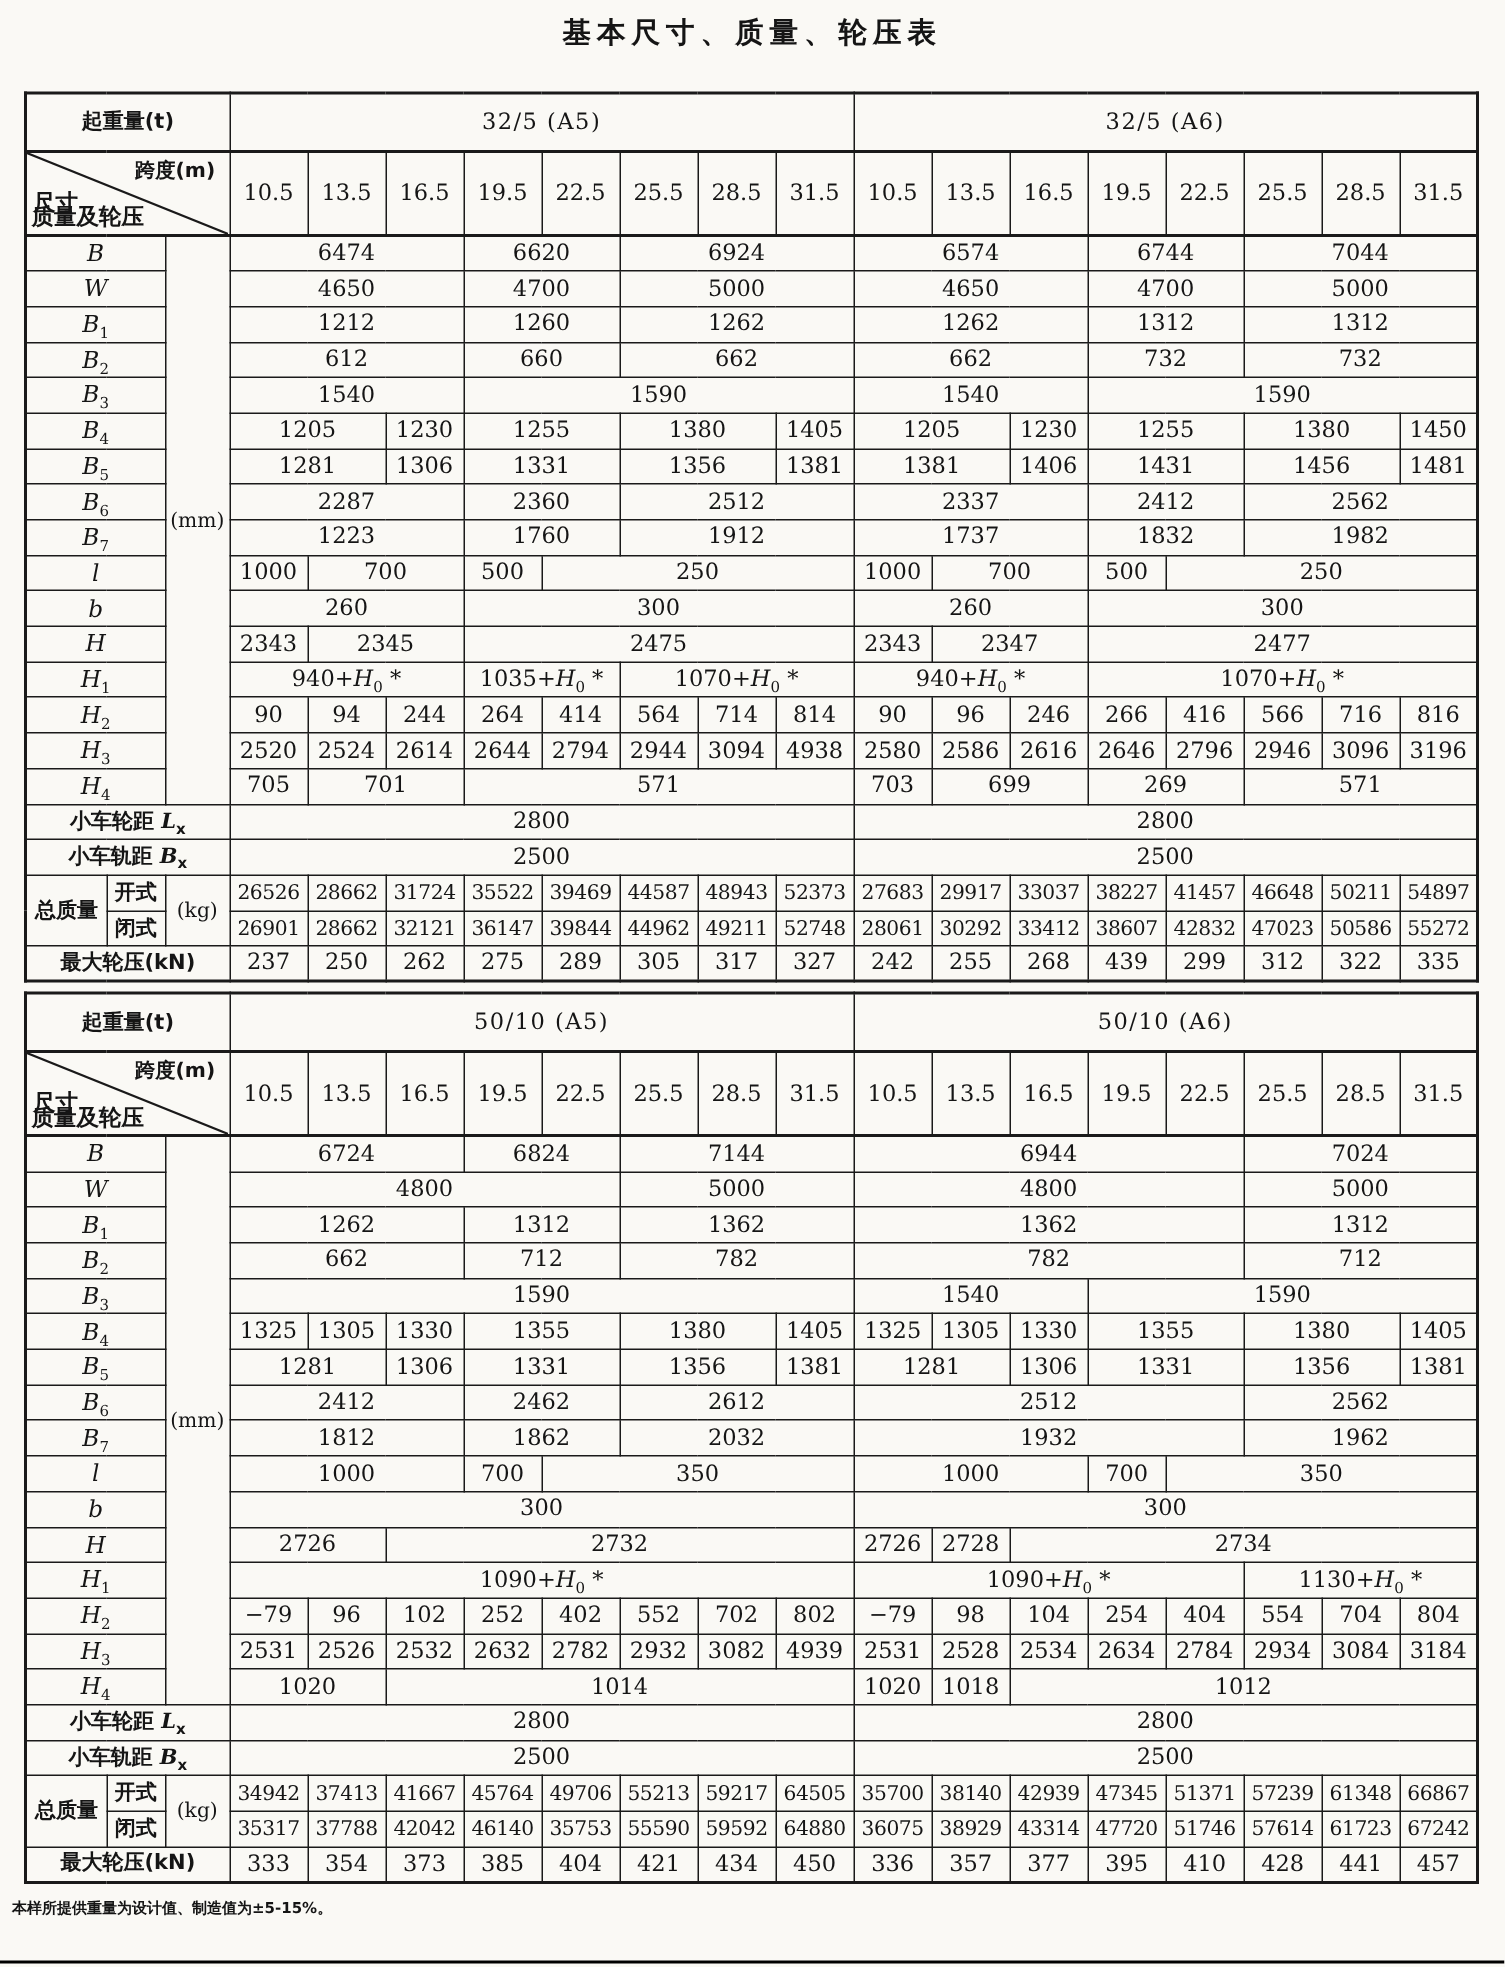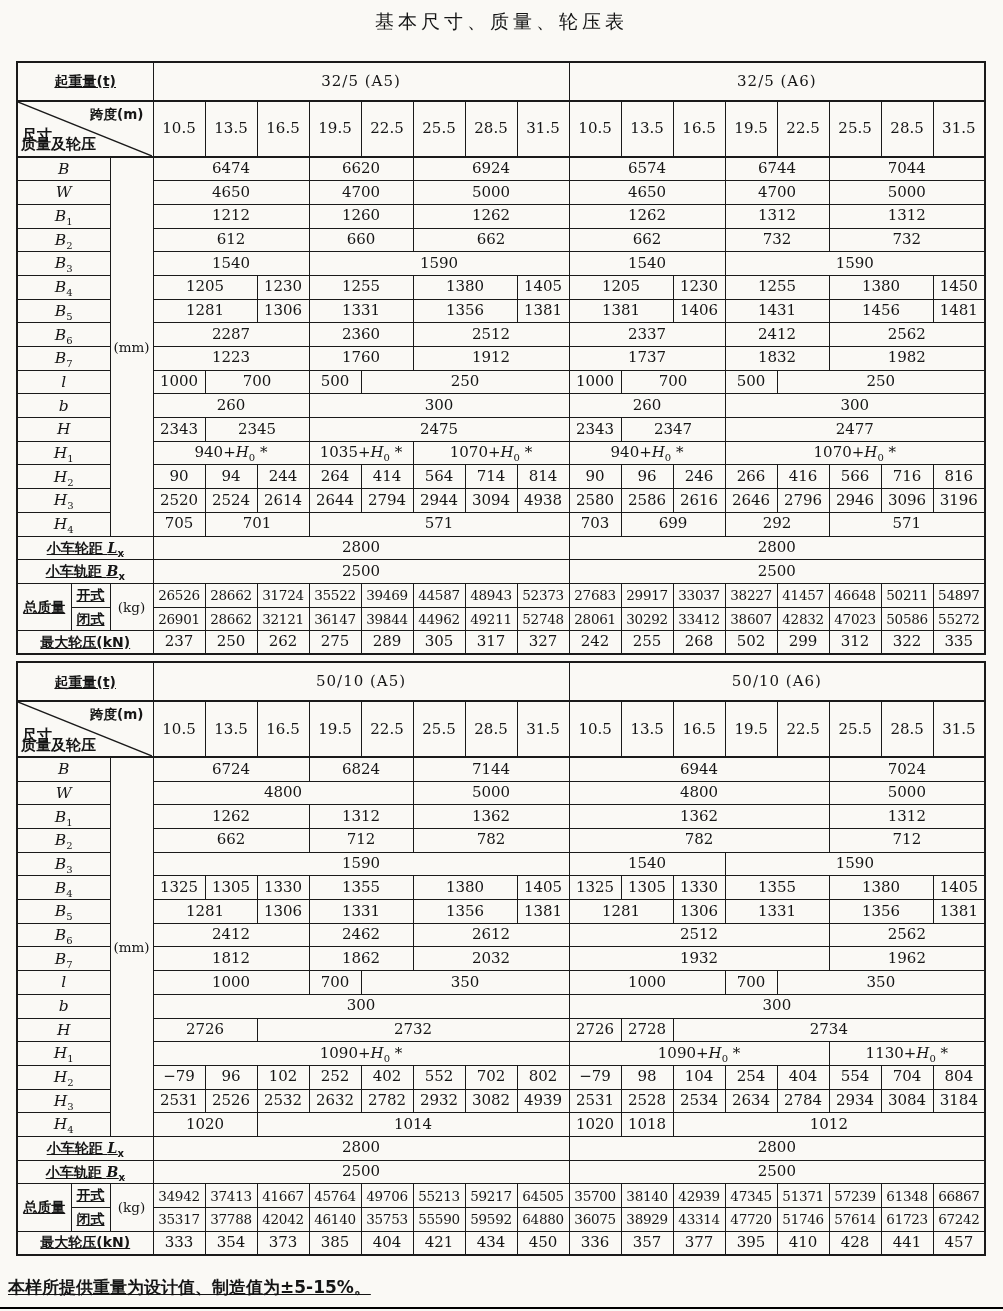--- a/index.html
+++ b/index.html
@@ -2,53 +2,53 @@
 <html><head>
 <meta charset="utf-8">
 <style>
   html,body{margin:0;padding:0;}
   body{
     width:1003px;height:1311px;position:relative;overflow:hidden;
     background:#faf9f5;color:#151515;
     font-family:"DejaVu Sans",sans-serif;
   }
   .title{
-    text-align:center;font-weight:normal;font-size:19px;letter-spacing:4px;
+    text-align:center;font-weight:bold;font-size:19px;letter-spacing:4px;
     padding-top:9px;
   }
   table.spec{
     border-collapse:collapse;table-layout:fixed;
     margin-left:16px;border:2.5px solid #1a1a1a;
     width:968px;
   }
   #t1{margin-top:26px;}
   #t2{margin-top:6px;}
   td{
     border:1px solid #1a1a1a;text-align:center;vertical-align:middle;
     padding:0;font-size:15px;line-height:1.05;overflow:hidden;white-space:nowrap;
   }
   tr.rh1{height:39px;}
   tr.rh2{height:56px;}
   tr.rdim{height:23.7px;}
   tr.rh1 td, tr.rh2 td{border-bottom-width:2px;}
   .num{font-family:"DejaVu Serif",serif;}
   .sm{font-size:13.5px;letter-spacing:-0.3px;}
-  .zh{font-size:14px;font-weight:600;text-decoration:underline;}
+  .zh{font-size:14px;font-weight:600;}
   .unit{font-weight:400;font-size:13.5px;font-family:"DejaVu Serif",serif;}
   .lab{font-family:"DejaVu Serif",serif;font-size:15.5px;}
   .group{letter-spacing:1px;}
   sub{font-size:10px;line-height:0;}
   i{font-family:"DejaVu Serif",serif;}
   td.diag{position:relative;padding:0;}
   .dwrap{position:absolute;left:0;top:0;right:0;bottom:0;}
   .dwrap svg{position:absolute;left:0;top:0;}
   .d-span{position:absolute;top:5px;right:9px;font-size:13.5px;font-weight:600;}
   .d-dim{position:absolute;left:4px;top:26px;font-size:15px;font-weight:600;}
   .d-mw{position:absolute;left:3px;bottom:3px;font-size:15px;font-weight:600;}
-  .footer{margin:20px 0 0 8px;font-size:17px;font-weight:600;text-decoration:underline;}
+  .footer{margin:9px 0 0 8px;font-size:10px;font-weight:600;}
   .bottom-rule{position:absolute;left:0;bottom:2px;width:1003px;height:2px;background:#000;}
 </style>
 </head>
 <body>
 
 <div class="title">基本尺寸、质量、轮压表</div>
 
 <table class="spec" id="t1">
     <colgroup>
       <col style="width:54px">
@@ -266,21 +266,21 @@
         <td class="num" colspan="1">3096</td>
         <td class="num" colspan="1">3196</td>
       </tr>
       <tr class="rdim">
         <td class="lab" colspan="2"><i>H</i><sub>4</sub></td>
         <td class="num" colspan="1">705</td>
         <td class="num" colspan="2">701</td>
         <td class="num" colspan="5">571</td>
         <td class="num" colspan="1">703</td>
         <td class="num" colspan="2">699</td>
-        <td class="num" colspan="2">292</td>
+        <td class="num" colspan="2">269</td>
         <td class="num" colspan="3">571</td>
       </tr>
       <tr class="rdim">
         <td class="zh" colspan="3">小车轮距 <i>L</i><sub>x</sub></td>
         <td class="num" colspan="8">2800</td>
         <td class="num" colspan="8">2800</td>
       </tr>
       <tr class="rdim">
         <td class="zh" colspan="3">小车轨距 <i>B</i><sub>x</sub></td>
         <td class="num" colspan="8">2500</td>
@@ -332,21 +332,21 @@
         <td class="num">250</td>
         <td class="num">262</td>
         <td class="num">275</td>
         <td class="num">289</td>
         <td class="num">305</td>
         <td class="num">317</td>
         <td class="num">327</td>
         <td class="num">242</td>
         <td class="num">255</td>
         <td class="num">268</td>
-        <td class="num">502</td>
+        <td class="num">439</td>
         <td class="num">299</td>
         <td class="num">312</td>
         <td class="num">322</td>
         <td class="num">335</td>
       </tr>
     </tbody>
   </table>
 <table class="spec" id="t2">
     <colgroup>
       <col style="width:54px">

